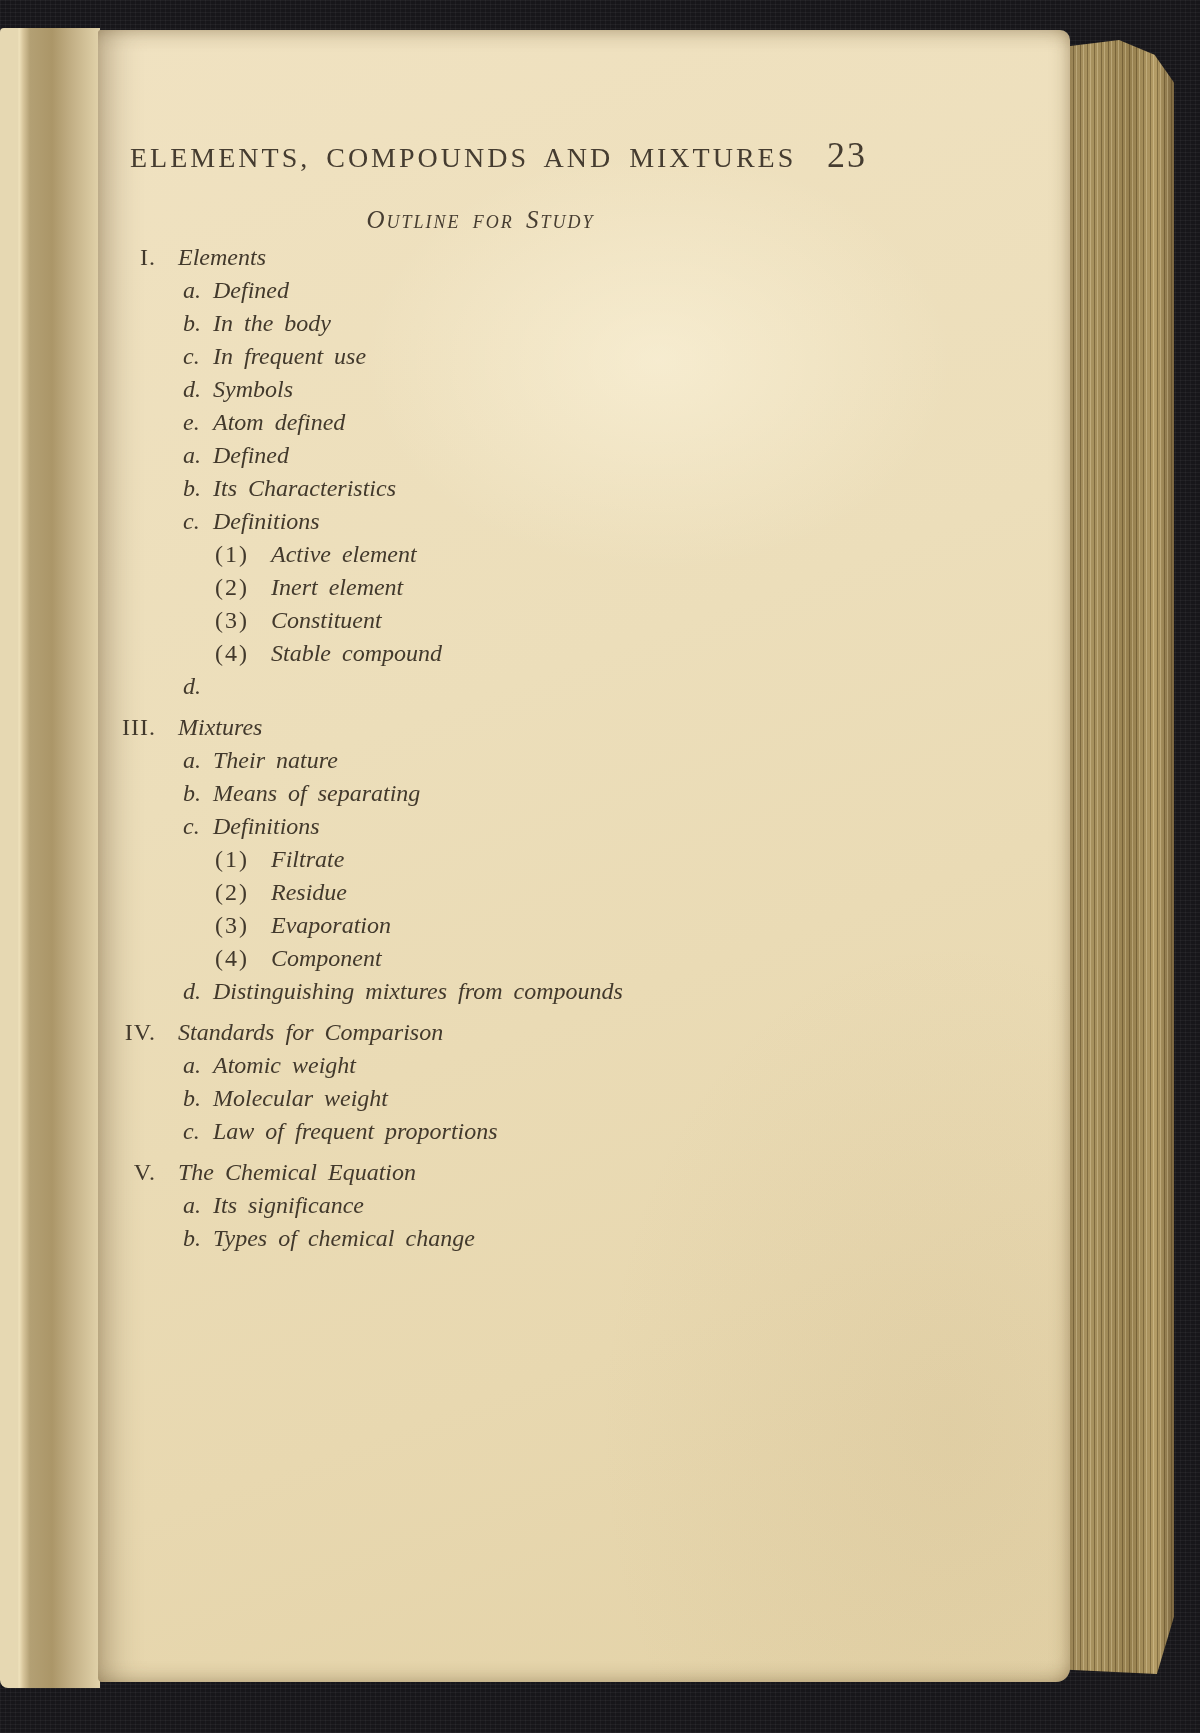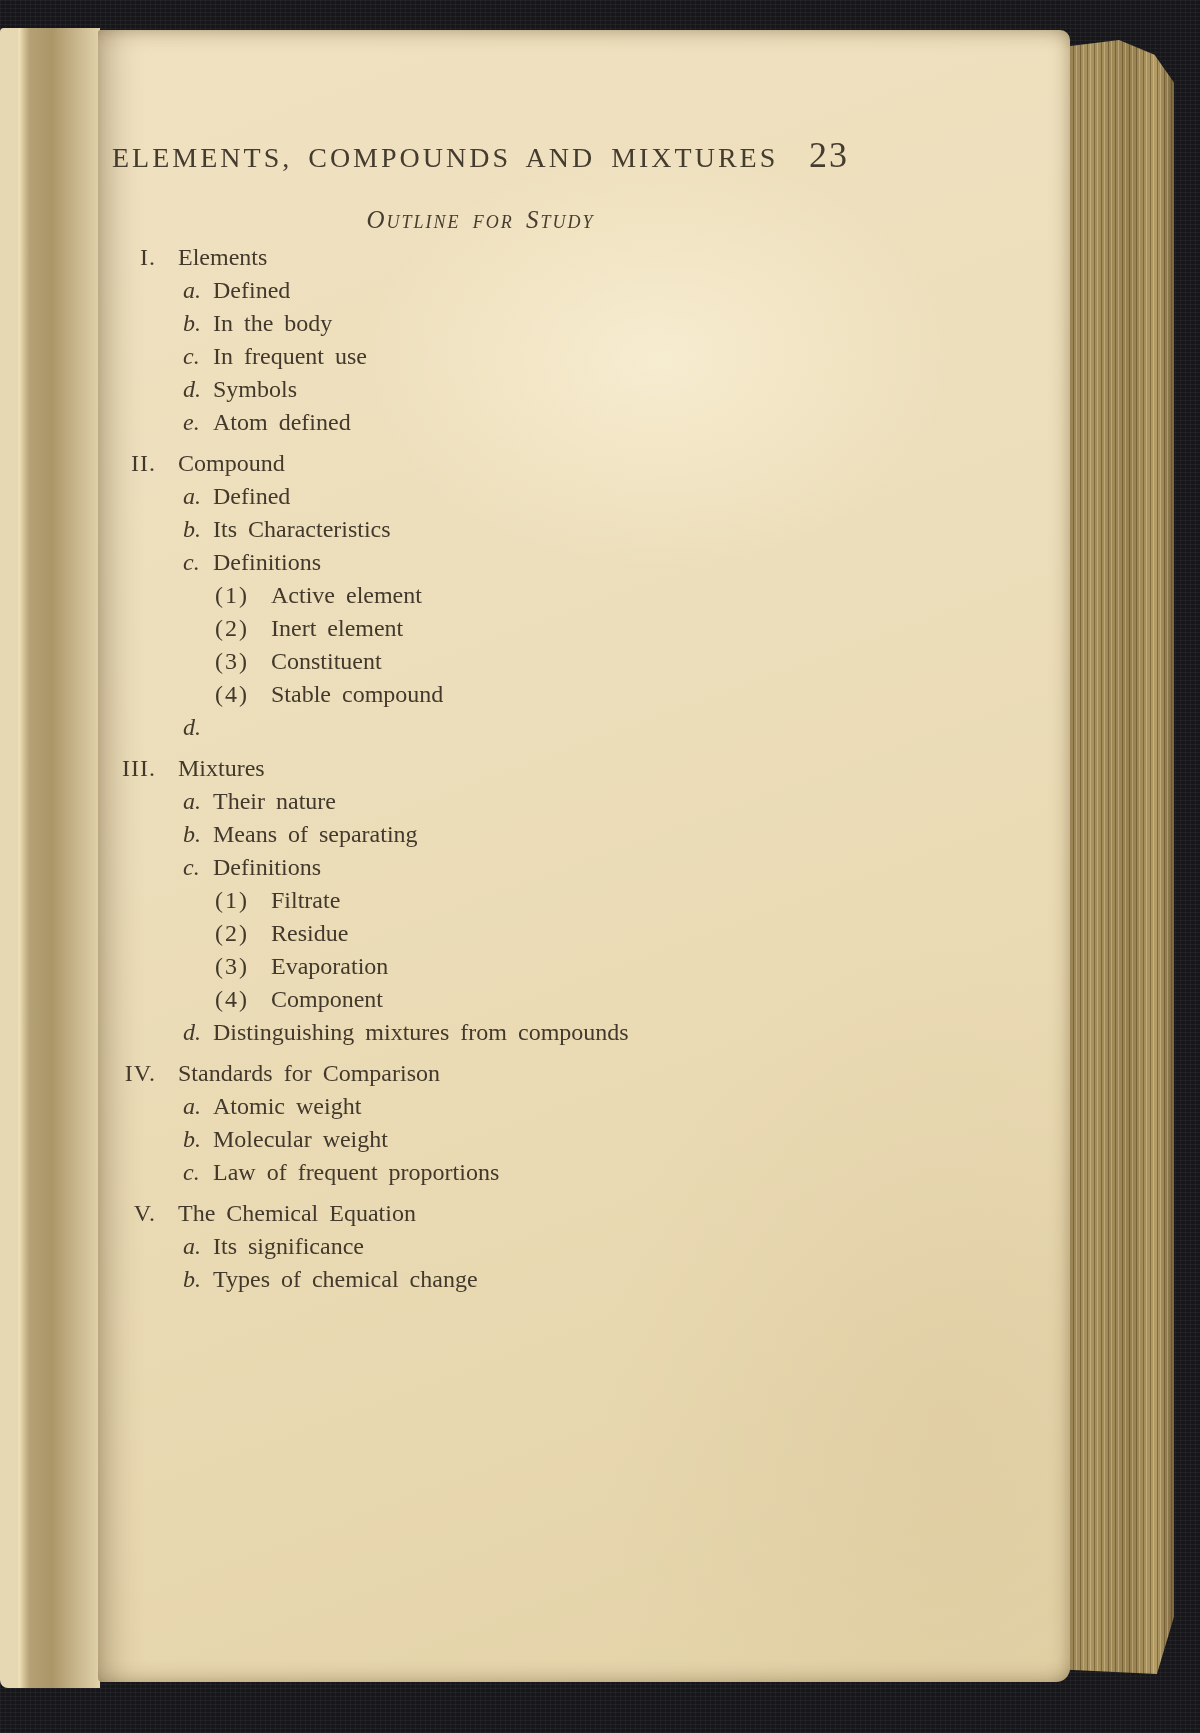--- a/index.html
+++ b/index.html
@@ -49,38 +49,38 @@
       inset 28px 0 34px -20px rgba(96,74,40,.45),
       inset -12px 0 18px -10px rgba(110,85,45,.38),
       inset 0 14px 20px -14px rgba(96,74,40,.35),
       inset 0 -14px 20px -14px rgba(96,74,40,.30);
   }
 
   .page-inner{position:relative;width:100%;height:100%;color:#433a2d;}
 
   .header{
     display:flex;justify-content:space-between;align-items:baseline;
-    margin-left:14px;width:737px;padding-top:104px;
+    margin-left:32px;width:737px;padding-top:104px;
   }
   .running-title{
     font-size:28px;letter-spacing:3px;word-spacing:6px;
     color:#453c30;white-space:nowrap;
   }
   .page-number{font-size:36px;letter-spacing:2px;color:#453c30;}
 
   .section-heading{
     margin-left:14px;width:737px;margin-top:30px;
     text-align:center;font-variant:small-caps;
     font-size:25px;letter-spacing:2px;word-spacing:4px;color:#463d31;font-style:italic;
   }
 
   .outline{margin-top:10px;}
   .row{display:flex;align-items:baseline;height:33px;font-size:24px;word-spacing:5px;color:#42392c;}
   .row .lbl{flex:0 0 auto;}
-  .row .txt{flex:0 0 auto;}
+  .row .txt{flex:0 0 auto;font-style:italic;}
   .row.l1:not(:first-child){margin-top:8px;}
   .row.l1 .lbl{width:58px;margin-right:22px;text-align:right;letter-spacing:1px;}
   .row.l2{padding-left:85px;}
   .row.l2 .lbl{width:22px;margin-right:8px;font-style:italic;}
   .row.l3{padding-left:117px;}
   .row.l3 .lbl{width:46px;margin-right:10px;letter-spacing:2px;}
 </style>
 </head>
 <body>
 
@@ -115,24 +115,20 @@
           <span class="txt">In frequent use</span>
         </div>
         <div class="row l2">
           <span class="lbl">d.</span>
           <span class="txt">Symbols</span>
         </div>
         <div class="row l2">
           <span class="lbl">e.</span>
           <span class="txt">Atom defined</span>
         </div>
-        <div class="row l1">
-          <span class="lbl">II.</span>
-          <span class="txt">Compound</span>
-        </div>
         <div class="row l2">
           <span class="lbl">a.</span>
           <span class="txt">Defined</span>
         </div>
         <div class="row l2">
           <span class="lbl">b.</span>
           <span class="txt">Its Characteristics</span>
         </div>
         <div class="row l2">
           <span class="lbl">c.</span>

